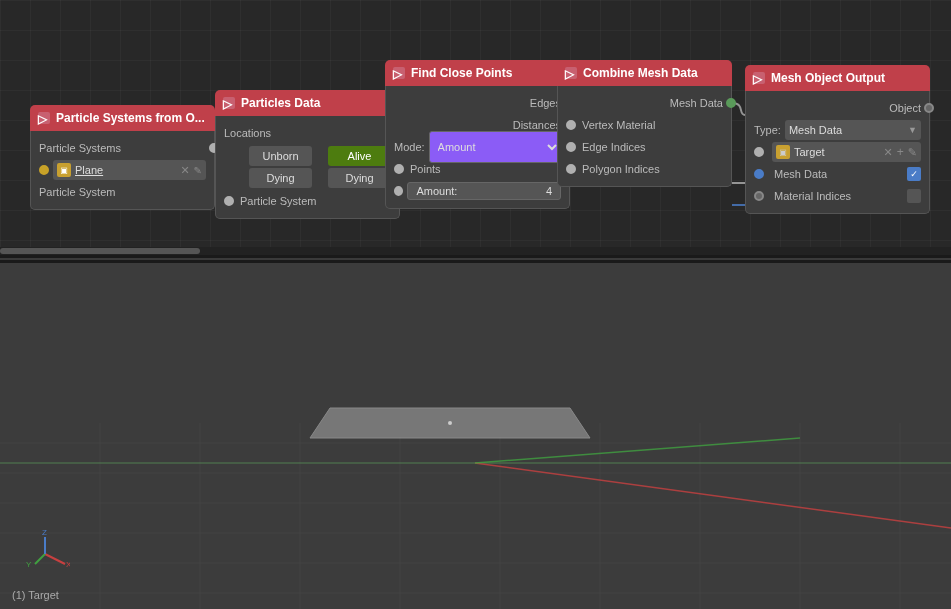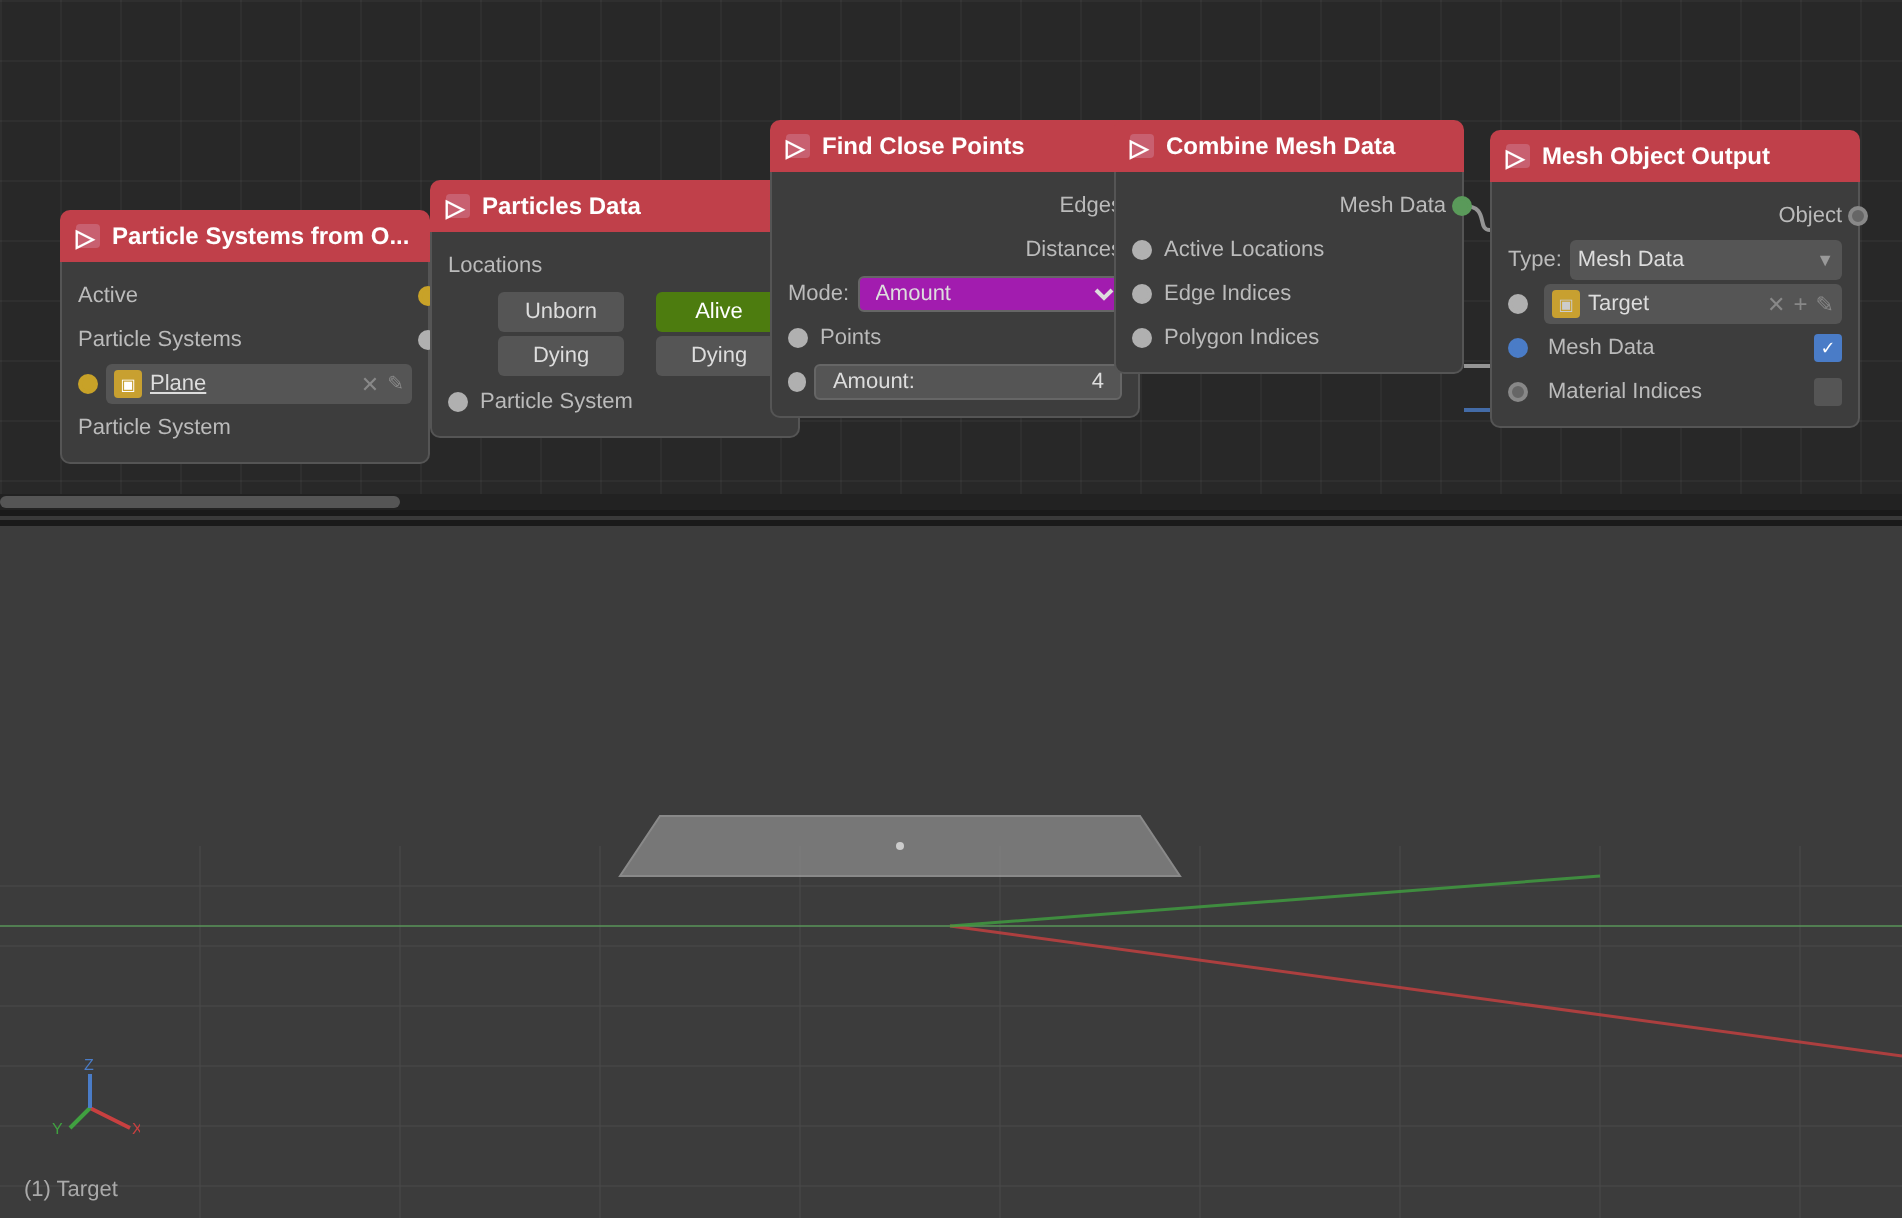--- a/index.html
+++ b/index.html
@@ -170,27 +170,27 @@
 
     .node-input-row {
       display: flex;
       align-items: center;
       padding: 2px 8px;
       gap: 4px;
       height: 22px;
     }
 
     .node-select {
-      background: #a21caf;
+      background: #8b5cf6;
       border: 1px solid #666;
       border-radius: 3px;
       color: #ddd;
       font-size: 11px;
       padding: 0 4px;
-      height: 18px;
+      height: 32px;
       flex: 1;
     }
 
     .node-number-input {
       background: #555;
       border: 1px solid #666;
       border-radius: 3px;
       color: #ddd;
       font-size: 11px;
       padding: 0 4px;
@@ -376,24 +376,20 @@
 
     <path d="M 745 205 C 730 205, 740 205, 732 205" stroke="#4a7cc7" stroke-width="2" fill="none" opacity="0.8"></path>
   </svg>
 
   <div class="node" id="node-particle-systems">
     <div class="node-header">
       <span class="node-header-icon" style="background:#c86070;">▷</span>
       <span>Particle Systems from O...</span>
     </div>
     <div class="node-body">
-      <div class="node-row">
-        <span class="node-label">Active</span>
-        <span class="node-socket right yellow"></span>
-      </div>
       <div class="node-row">
         <span class="node-label">Particle Systems</span>
         <span class="node-socket right white"></span>
       </div>
       <div class="node-input-row">
         <span class="node-socket left yellow" style="position:relative;left:0;"></span>
         <div class="plane-input">
           <div class="plane-input-icon">▣</div>
           <span class="plane-input-text">Plane</span>
           <span class="plane-input-x">✕</span>
@@ -471,21 +467,21 @@
       <span class="node-header-icon" style="background:#c86070;">▷</span>
       <span>Combine Mesh Data</span>
     </div>
     <div class="node-body">
       <div class="node-row">
         <span class="node-label" style="margin-left:auto;">Mesh Data</span>
         <span class="node-socket right green"></span>
       </div>
       <div class="node-row">
         <span class="node-socket left white" style="position:relative;left:0;"></span>
-        <span class="node-label" style="margin-left:6px;">Active Locations</span>
+        <span class="node-label" style="margin-left:6px;">Vertex Material</span>
       </div>
       <div class="node-row">
         <span class="node-socket left white" style="position:relative;left:0;"></span>
         <span class="node-label" style="margin-left:6px;">Edge Indices</span>
       </div>
       <div class="node-row">
         <span class="node-socket left white" style="position:relative;left:0;"></span>
         <span class="node-label" style="margin-left:6px;">Polygon Indices</span>
       </div>
     </div>

